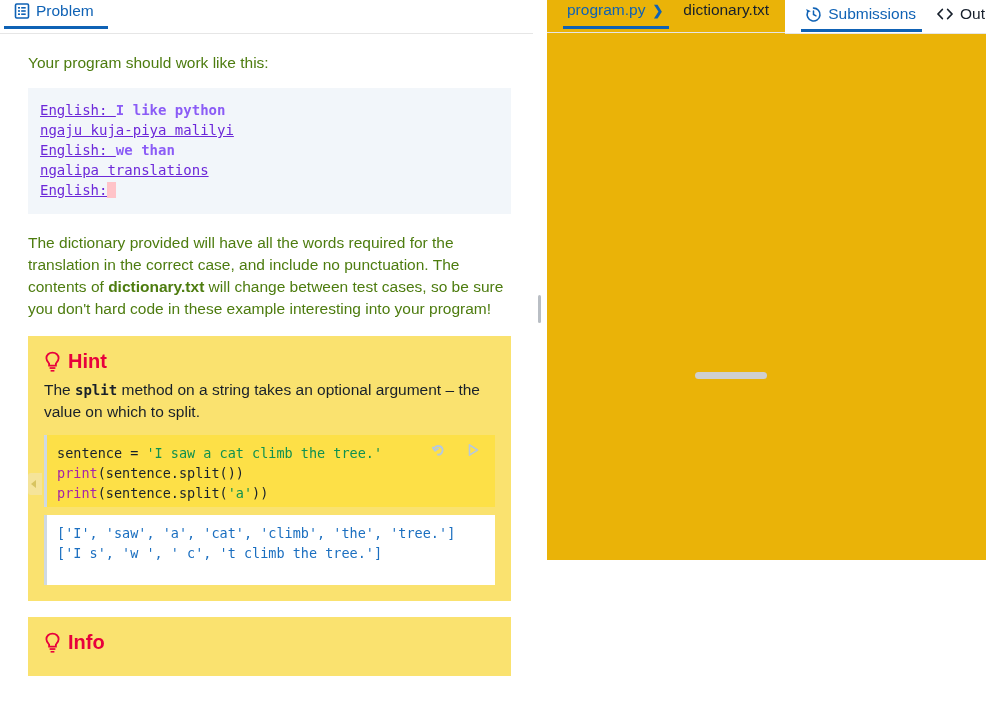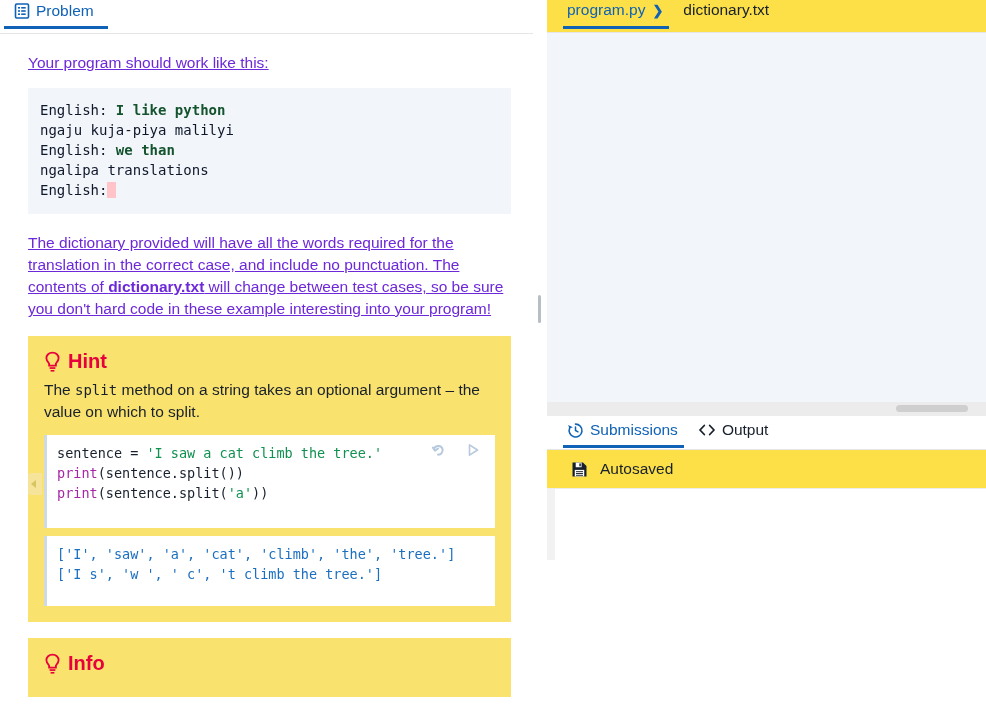--- a/index.html
+++ b/index.html
@@ -54,41 +54,40 @@
 
   .left-scroll {
     position: absolute;
     top: 34px; left: 0; right: 0; bottom: 0;
     overflow: hidden;
     padding: 0 28px 0 28px;
   }
   .para {
     font-size: 15.5px;
     line-height: 22px;
-    color: #6d28d9;
+    color: #4d7c0f;
     margin: 18px 0 0 0;
     max-width: 480px;
-    text-decoration: underline;
   }
   .para b { font-weight: bold; }
 
   
   .sample {
     margin-top: 14px;
     background: #f2f6fa;
     padding: 12px 12px 14px 12px;
     font-family: "DejaVu Sans Mono", monospace;
     font-size: 14px;
     line-height: 20px;
     width: 483px;
     color: #1b6fc0;
     white-space: pre;
   }
-  .sample .out { color: #0f172a; }
-  .sample .inp { color: #14532d; font-weight: bold; }
+  .sample .out { color: #6d28d9; text-decoration: underline; }
+  .sample .inp { color: #8b5cf6; font-weight: bold; }
   .cursor {
     display: inline-block;
     width: 9px; height: 16px;
     background: #ffc3c8;
     vertical-align: -3px;
   }
 
   
   .callout {
     margin-top: 16px;
@@ -107,21 +106,21 @@
     text-align: right;
   }
   .callout-body {
     font-size: 15.5px;
     line-height: 22px;
     color: #18202a;
   }
   .callout-body code.inline {
     font-family: "DejaVu Sans Mono", monospace;
     font-size: 14px;
-    font-weight: normal;
+    font-weight: bold;
     color: #18202a;
   }
   .callout-body a {
     color: #1675d1;
     text-decoration: none;
   }
 
   
   .mini-editor-wrap { position: relative; margin-top: 12px; }
   .mini-handle {
@@ -133,23 +132,23 @@
   }
   .mini-handle::after {
     content: "";
     position: absolute;
     left: 3px; top: 7px;
     border-top: 4px solid transparent;
     border-bottom: 4px solid transparent;
     border-right: 5px solid #d8c460;
   }
   .mini-editor {
-    background: #ffffff;
+    background: #fde047;
     border-left: 3px solid #cfd9e2;
-    padding: 8px 10px 25px 10px;
+    padding: 8px 10px 4px 10px;
     font-family: "DejaVu Sans Mono", monospace;
     font-size: 13.5px;
     line-height: 20px;
     white-space: pre;
     position: relative;
     min-height: 66px;
   }
   .mini-editor .kw-fn { color: #a626a6; }
   .mini-editor .kw-str { color: #0f9150; }
   .mini-editor .kw-plain { color: #17202c; }
@@ -186,23 +185,23 @@
     width: 3px; height: 28px;
     background: #b9bec4;
     border-radius: 2px;
   }
 
   
   .right-panel {
     width: 439px;
     height: 560px;
     position: relative;
-    background: #fde047;
-    display: flex;
-    flex-direction: column;
+    background: #eab308;
+    display: flex;
+    flex-direction: row;
   }
   .rtabbar {
     height: 33px;
     display: flex;
     align-items: flex-start;
     border-bottom: 1px solid #e6e6e6;
     padding-left: 16px;
     flex: none;
   }
   .rtab {

